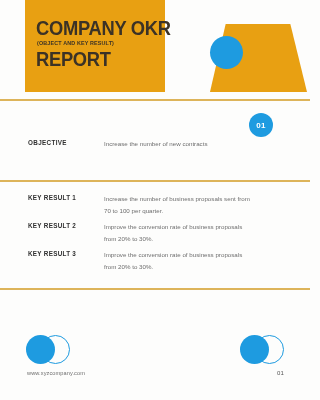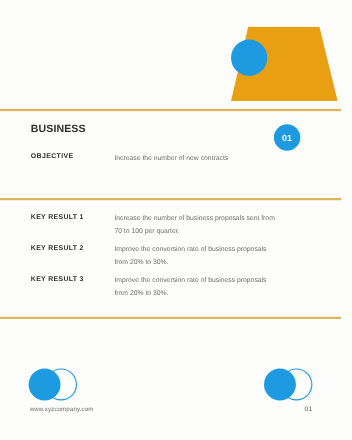--- a/index.html
+++ b/index.html
@@ -177,30 +177,35 @@
     font-size:6px;
     color:#555555;
     letter-spacing:0.2px;
   }
 </style>
 </head>
 <body>
 
 <div class="header">
 
+  <div class="title-block">
+    <div class="title-main">COMPANY OKR</div>
+    <div class="title-sub">(OBJECT AND KEY RESULT)</div>
+    <div class="title-report">REPORT</div>
+  </div>
 
   <div class="trapezoid"></div>
   <div class="trap-circle"></div>
 </div>
 
 <div class="divider d1" style="background: rgb(221, 180, 90);"></div>
 
 <div class="sec-objective">
   <div class="sec-heading">
-    <span>BUSINESS</span><br>
+    <br>
   </div>
 
   <div class="label-objective">OBJECTIVE</div>
 
   <div class="text-objective">Increase the number of new contracts</div>
 
   <div class="badge">01</div>
 </div>
 
 <div class="divider d2" style="background: rgb(221, 180, 90);"></div>

